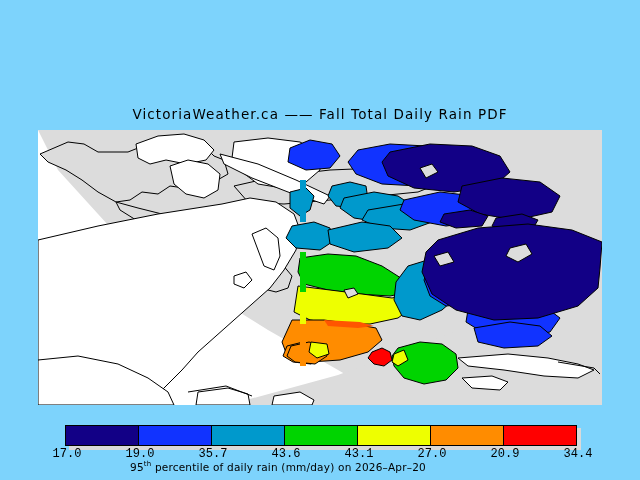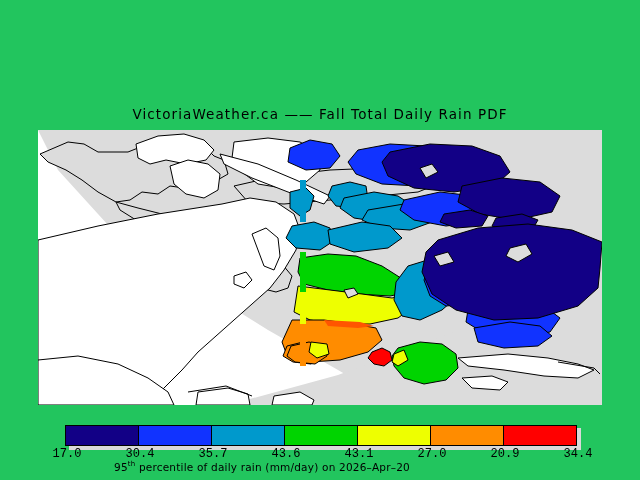--- a/index.html
+++ b/index.html
@@ -1,21 +1,21 @@
 <!DOCTYPE html>
 <html><head>
 <meta charset="utf-8">
 <style>
   html,body{margin:0;padding:0;background:#ffffff;}
   body{
     width:640px;height:480px;
     font-family:"DejaVu Sans","Liberation Sans",sans-serif;
     overflow:hidden;position:relative;
   }
-  #root{position:absolute;left:0;top:0;width:640px;height:480px;background:#22c55e;}
+  #root{position:absolute;left:0;top:0;width:640px;height:480px;background:#7dd3fc;}
 
   
   #title{
     position:absolute;left:0;top:106px;width:640px;
     text-align:center;
     font-family:"DejaVu Sans","Liberation Sans",sans-serif;
     font-size:13.5px;letter-spacing:1.1px;
     color:#000000;white-space:nowrap;
   }
 
@@ -43,21 +43,21 @@
   #cb-ticklabels{
     position:absolute;left:0;top:447px;width:640px;height:14px;
   }
   #cb-ticklabels .tk{
     position:absolute;top:0;
     font-family:Liberation Mono, monospace;
     font-size:12px;color:#000;white-space:nowrap;
     transform:translateX(-50%);
   }
   #cb-caption{
-    position:absolute;left:0;top:460px;width:524px;
+    position:absolute;left:16px;top:460px;width:524px;
     text-align:center;
     font-family:"DejaVu Sans","Liberation Sans",sans-serif;
     font-size:10.5px;color:#000;white-space:nowrap;
     letter-spacing:0.2px;
   }
   #cb-caption sup{font-size:7px;vertical-align:super;}
 </style>
 </head>
 <body>
 
@@ -214,21 +214,21 @@
     <div class="seg" style="background:#1133ff"></div>
     <div class="seg" style="background:#0099cc"></div>
     <div class="seg" style="background:#00d400"></div>
     <div class="seg" style="background:#eeff00"></div>
     <div class="seg" style="background:#ff8c00"></div>
     <div class="seg" style="background:#ff0000"></div>
   </div>
 
   <div id="cb-ticklabels">
     <span class="tk" style="left:67px">17.0</span>
-    <span class="tk" style="left:140px">30.4</span>
+    <span class="tk" style="left:140px">19.0</span>
     <span class="tk" style="left:213px">35.7</span>
     <span class="tk" style="left:286px">43.6</span>
     <span class="tk" style="left:359px">43.1</span>
     <span class="tk" style="left:432px">27.0</span>
     <span class="tk" style="left:505px">20.9</span>
     <span class="tk" style="left:578px">34.4</span>
   </div>
 
   <div id="cb-caption"><span>95</span><sup>th</sup><span> percentile of daily rain (mm/day) on 2026–Apr–20</span></div>
 

